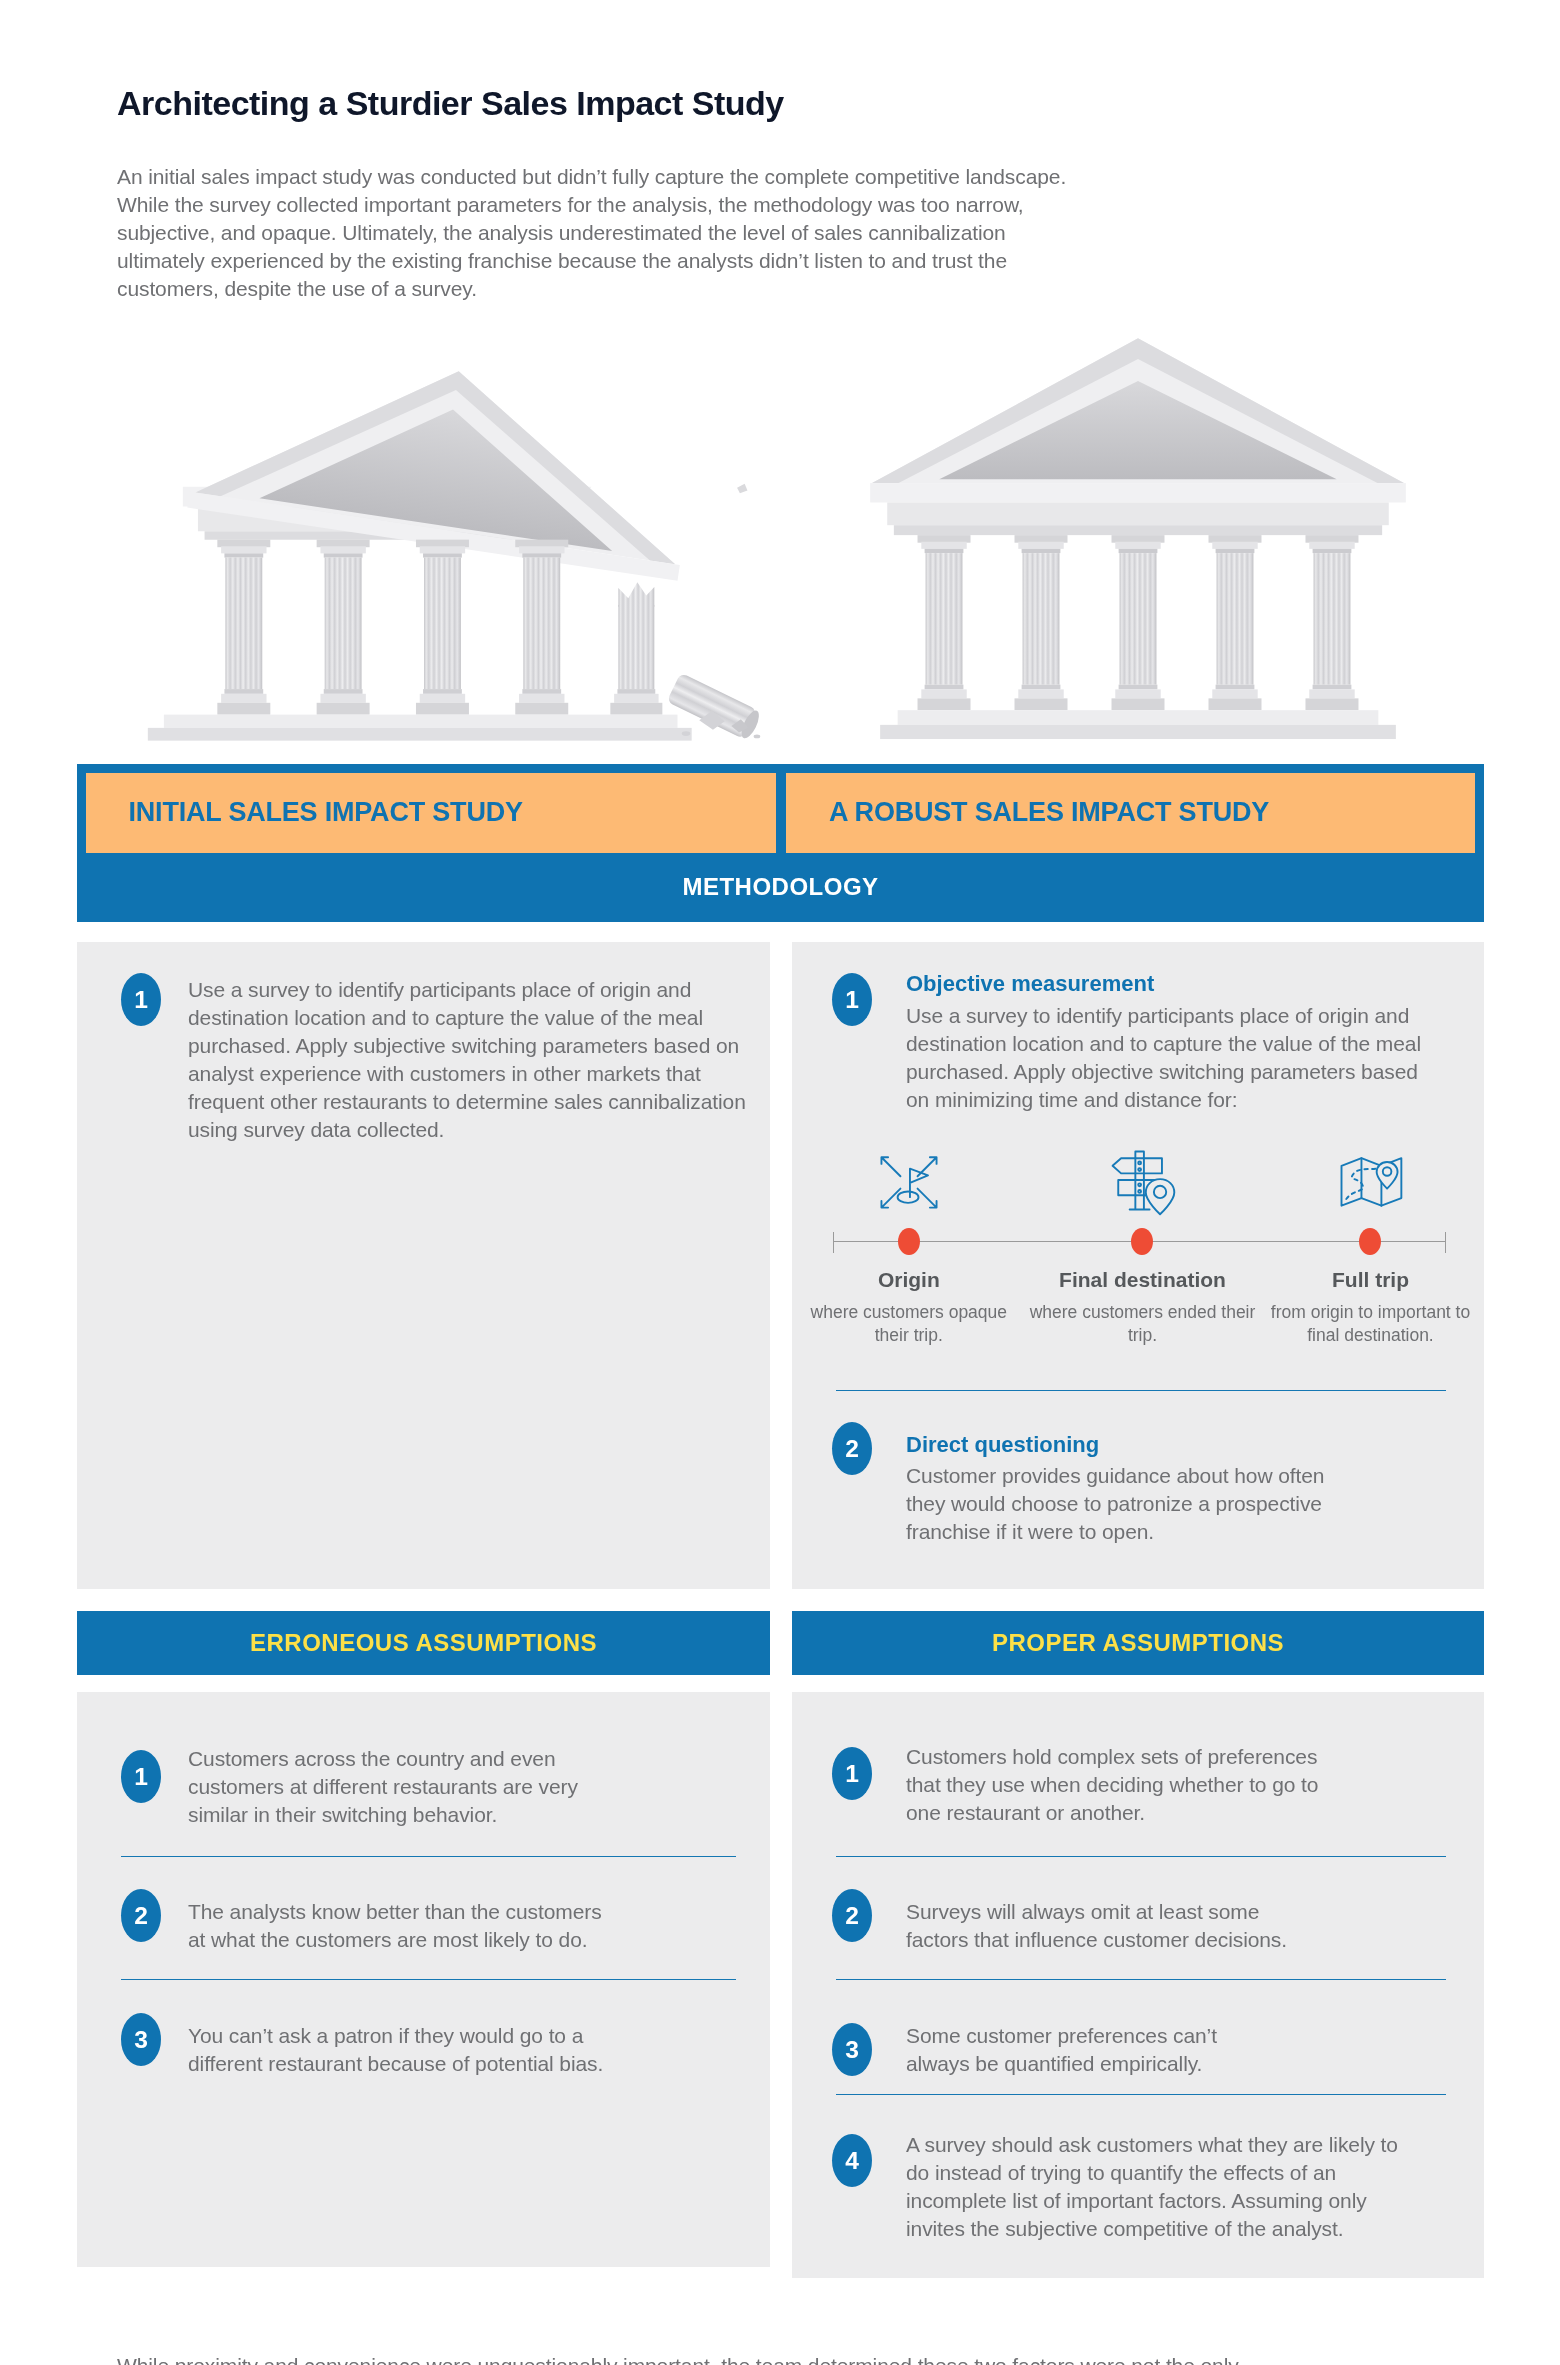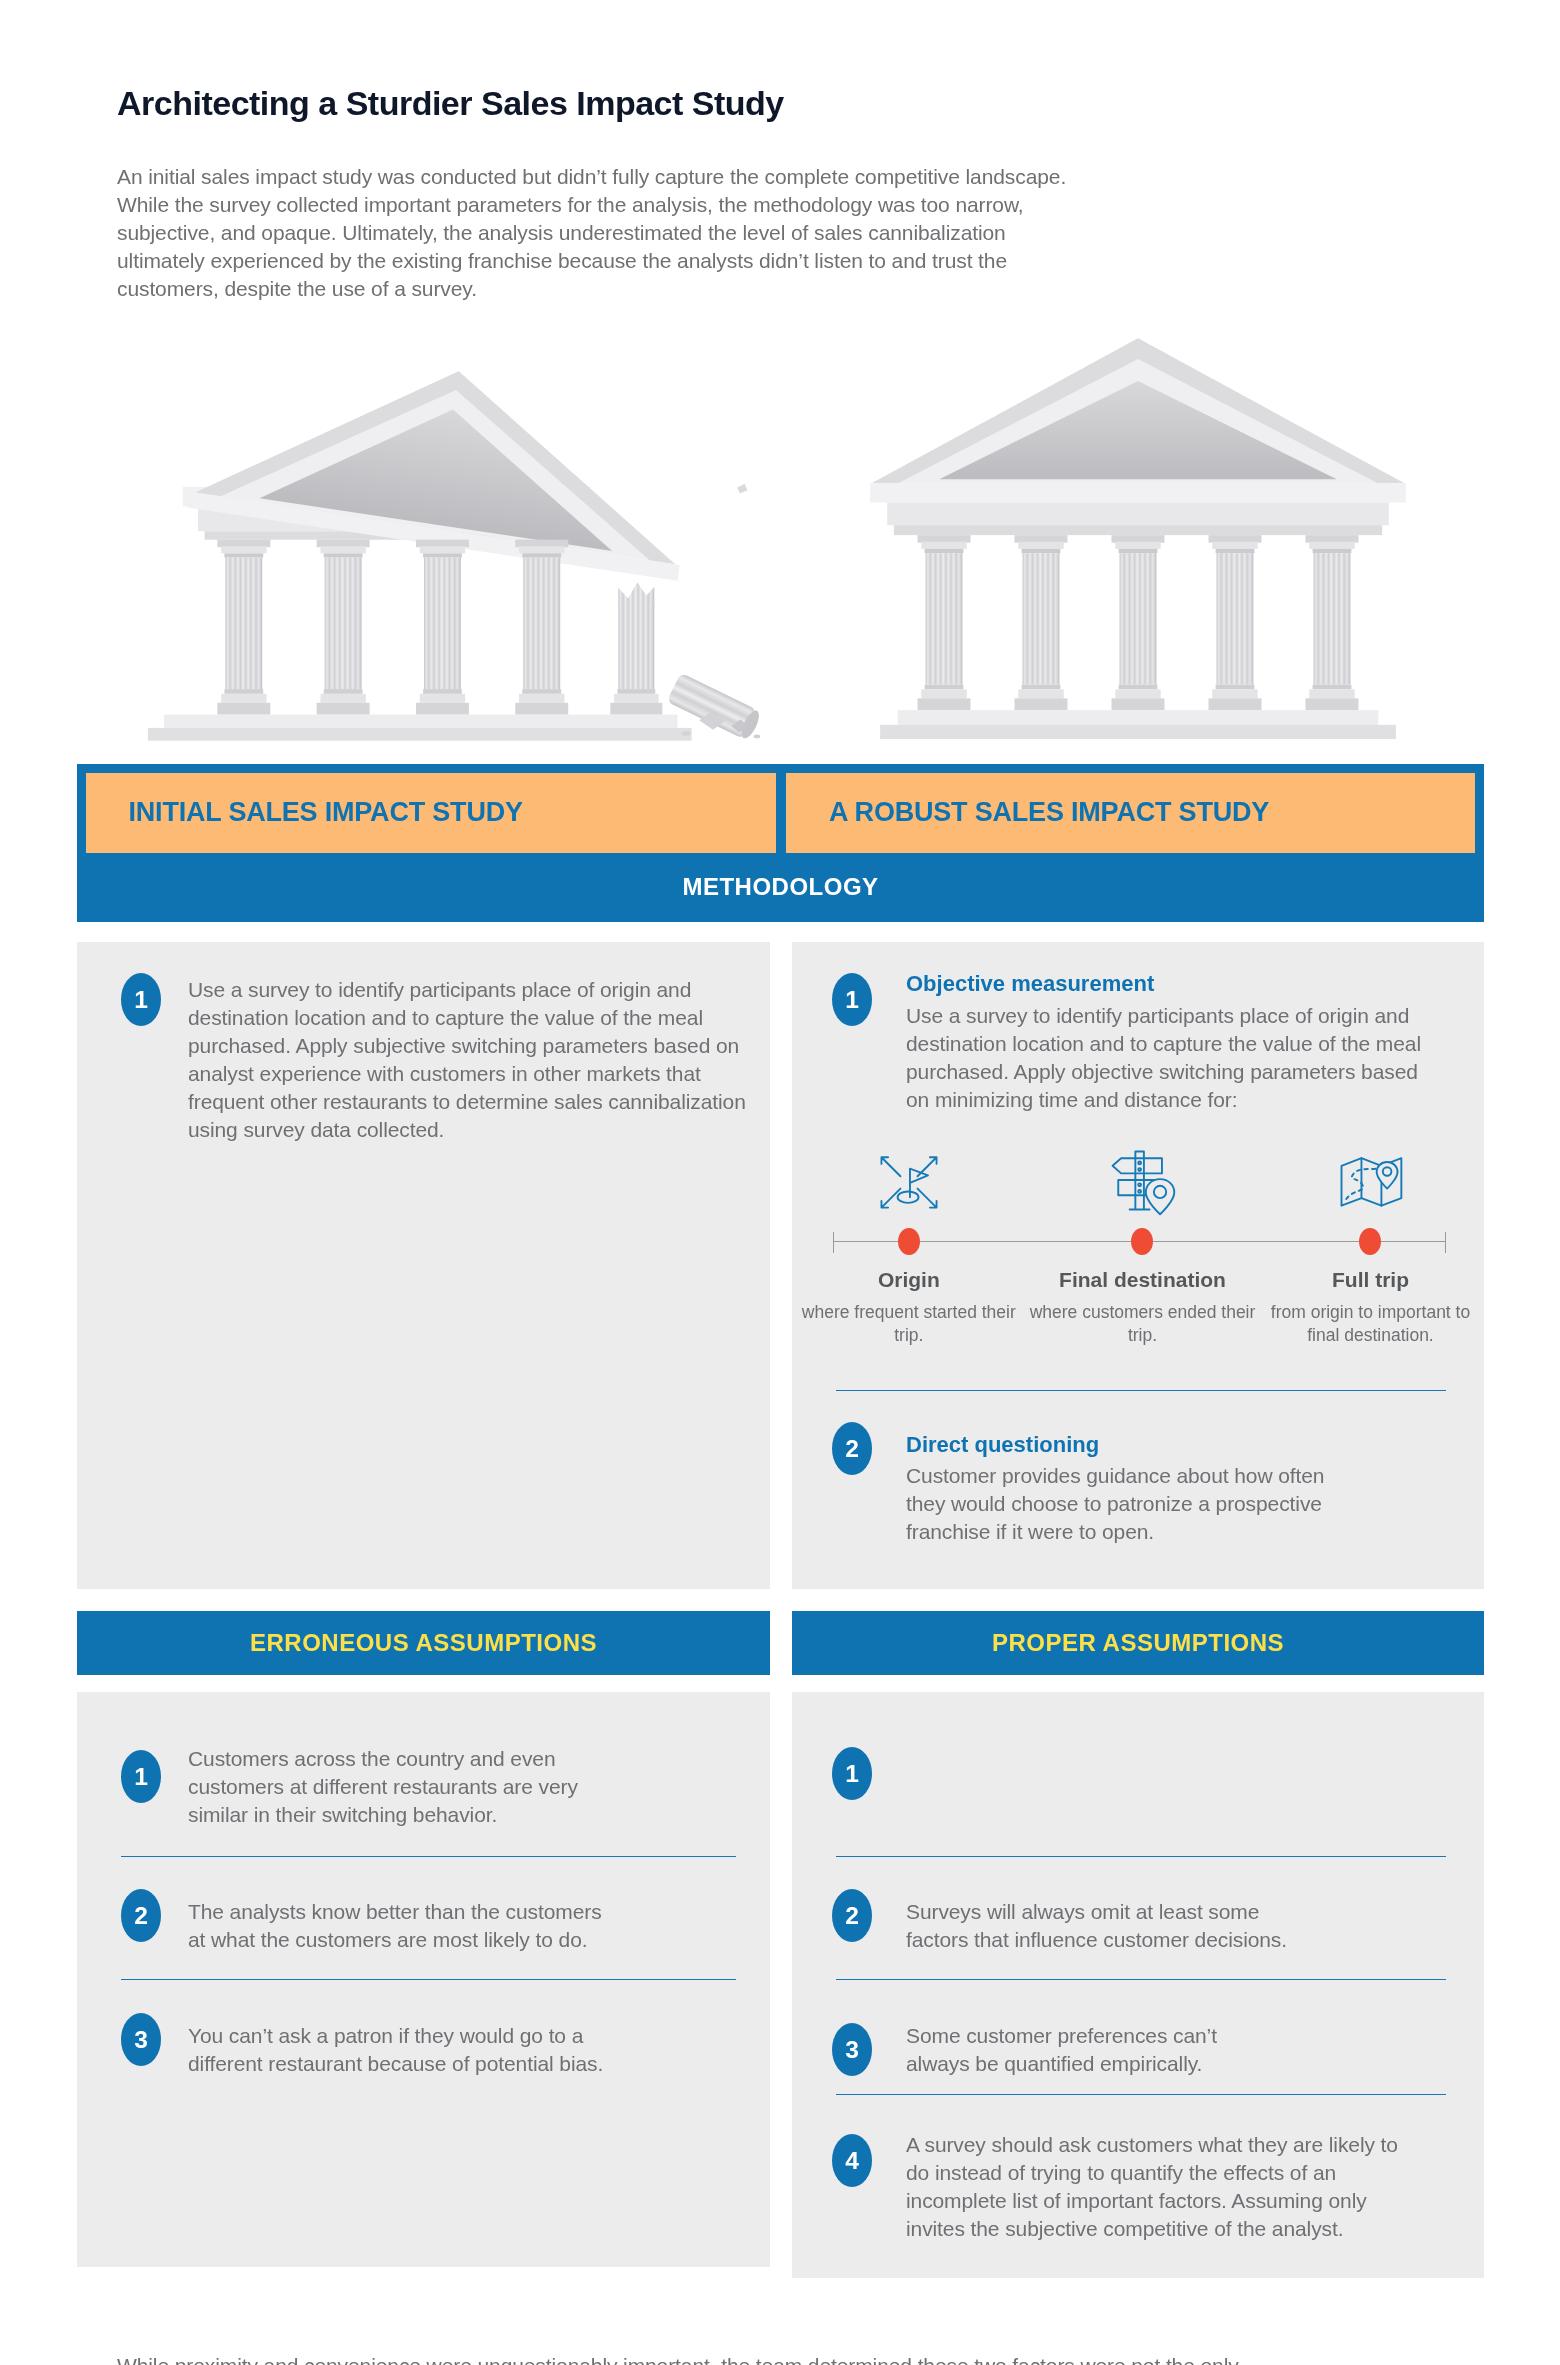--- a/index.html
+++ b/index.html
@@ -241,21 +241,21 @@
     <div class="tick" style="left:41px;"></div>
     <div class="tick" style="left:653px;"></div>
     <div class="dot" style="left:106px;"></div>
     <div class="dot" style="left:339px;"></div>
     <div class="dot" style="left:567px;"></div>
 
     <div class="tl-label" style="left:3.3px;">Origin</div>
     <div class="tl-label" style="left:237px;">Final destination</div>
     <div class="tl-label" style="left:465px;">Full trip</div>
 
-    <div class="tl-desc" style="left:3.3px;">where frequent started their trip.</div>
+    <div class="tl-desc" style="left:3.3px;">where customers opaque their trip.</div>
     <div class="tl-desc" style="left:237px;">where customers ended their trip.</div>
     <div class="tl-desc" style="left:465px;">from origin to important to final destination.</div>
 
     <div class="divider" style="left:44px;top:448px;width:610px;"></div>
 
     <span class="num" style="left:40px;top:480px;">2</span>
     <h3 class="blue-hd" style="left:114px;top:489px;margin:0;">Direct questioning</h3>
     <p class="body-txt" style="left:114px;top:520px;width:445px;margin:0;">Customer provides guidance about how often they would choose to patronize a prospective franchise if it were to open.</p>
   </section>
 
@@ -270,20 +270,21 @@
     <span class="num" style="left:44px;top:197px;">2</span>
     <p class="body-txt" style="left:111px;top:206px;width:426px;margin:0;">The analysts know better than the customers at what the customers are most likely to do.</p>
     <div class="divider" style="left:44px;top:287px;width:615px;"></div>
 
     <span class="num" style="left:44px;top:321px;">3</span>
     <p class="body-txt" style="left:111px;top:330px;width:449px;margin:0;">You can’t ask a patron if they would go to a different restaurant because of potential bias.</p>
   </section>
 
   <section class="panel p-a-right">
     <span class="num" style="left:40px;top:55px;">1</span>
+    <p class="body-txt" style="left:114px;top:51px;width:435px;margin:0;">Customers hold complex sets of preferences that they use when deciding whether to go to one restaurant or another.</p>
     <div class="divider" style="left:44px;top:164px;width:610px;"></div>
 
     <span class="num" style="left:40px;top:197px;">2</span>
     <p class="body-txt" style="left:114px;top:206px;width:416px;margin:0;">Surveys will always omit at least some factors that influence customer decisions.</p>
     <div class="divider" style="left:44px;top:287px;width:610px;"></div>
 
     <span class="num" style="left:40px;top:331px;">3</span>
     <p class="body-txt" style="left:114px;top:330px;width:360px;margin:0;">Some customer preferences can’t always be quantified empirically.</p>
     <div class="divider" style="left:44px;top:402px;width:610px;"></div>
 

